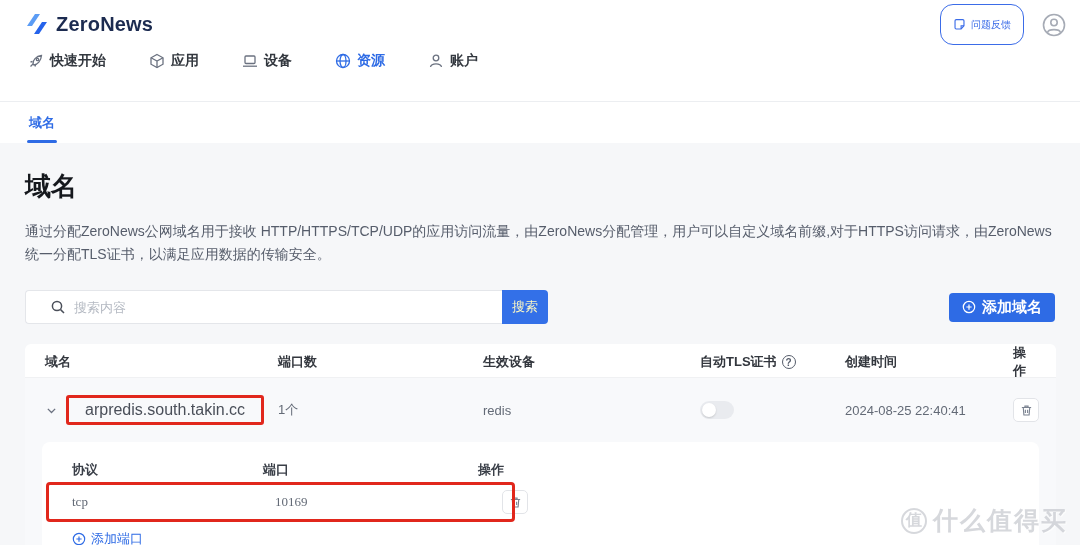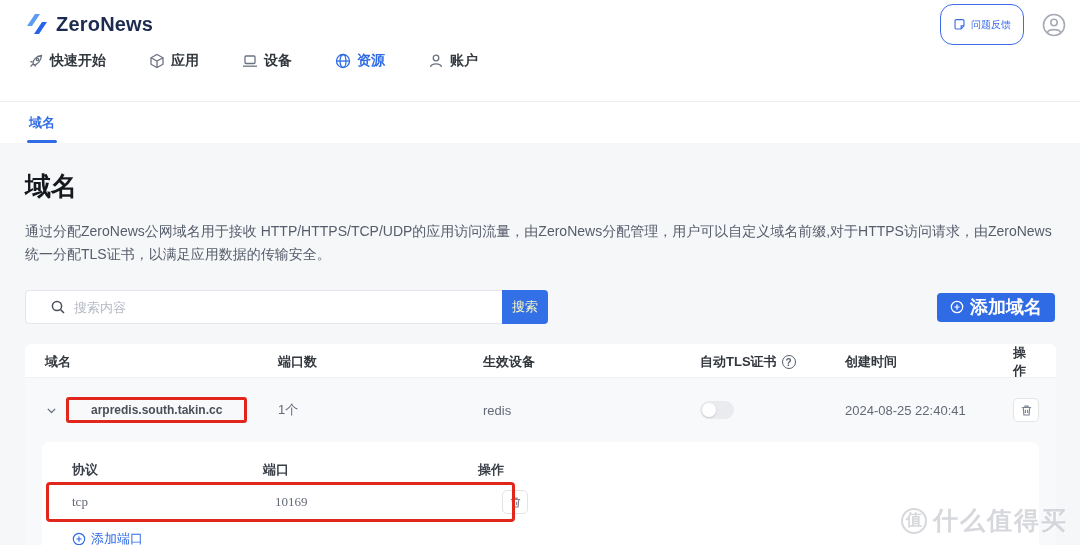--- a/index.html
+++ b/index.html
@@ -30,32 +30,32 @@
   .content { padding:26px 25px 0 25px; }
   .page-title { font-size:26px; font-weight:bold; color:#15181d; margin-bottom:16px; }
   .page-desc { font-size:14px; color:#565d6b; line-height:1.65; max-width:1030px; margin-bottom:24px; }
 
   .toolbar { display:flex; align-items:center; justify-content:space-between; margin-bottom:20px; }
   .search-group { display:flex; height:34px; width:523px; }
   .search-box { flex:1; display:flex; align-items:center; background:#fff; border:1px solid #e4e6ea; border-right:none; border-radius:4px 0 0 4px; padding:0 24px; gap:8px; }
   .search-box input { border:none; outline:none; flex:1; font-size:13px; color:#333; background:transparent; }
   .search-box input::placeholder { color:#b4b9c2; }
   .btn-search { width:46px; background:#3370e8; color:#fef9c3; border:none; border-radius:0 4px 4px 0; font-size:13px; cursor:pointer; }
-  .btn-add { display:flex; align-items:center; gap:6px; background:#2e6be5; color:#fff; border:none; border-radius:4px; height:29px; padding:0 13px; font-size:18px; font-weight:bold; cursor:pointer; }
+  .btn-add { display:flex; align-items:center; gap:6px; background:#2e6be5; color:#fff; border:none; border-radius:4px; height:29px; padding:0 13px; font-size:15px; font-weight:bold; cursor:pointer; }
 
   
   .card { background:#fff; border-radius:6px; width:1031px; overflow:hidden; }
   .tgrid { display:grid; grid-template-columns:233px 205px 217px 145px 168px 1fr; align-items:center; padding:0 20px; }
   .thead { height:34px; border-bottom:1px solid #f0f1f3; }
   .thead .th { font-size:13px; font-weight:bold; color:#33373e; display:flex; align-items:center; gap:5px; }
   .help-circle { width:14px; height:14px; border:1px solid #565d6b; border-radius:50%; font-size:10px; color:#565d6b; display:inline-flex; align-items:center; justify-content:center; font-weight:bold; }
   .main-row { height:64px; background:#f8f9fb; }
   .cell { font-size:13px; color:#636a76; }
   .domain-cell { display:flex; align-items:center; gap:8px; }
-  .domain-box { border:3px solid #e1271c; border-radius:3px; padding:3px 22px; font-size:12px; font-weight:bold; color:#4a4f59; white-space:nowrap; }
+  .domain-box { border:3px solid #e1271c; border-radius:3px; padding:3px 16px; font-size:16px; font-weight:normal; color:#4a4f59; white-space:nowrap; }
   .toggle { width:34px; height:18px; background:#e9ebef; border-radius:9px; position:relative; cursor:pointer; }
   .toggle .knob { position:absolute; left:2px; top:2px; width:14px; height:14px; background:#fff; border-radius:50%; box-shadow:0 1px 2px rgba(0,0,0,.15); }
   .icon-btn { width:26px; height:24px; border:1px solid #e2e4e8; border-radius:5px; background:#fff; display:flex; align-items:center; justify-content:center; cursor:pointer; }
 
   .expand-zone { background:#f8f9fb; padding:0 17px 16px 17px; }
   .subcard { background:#fff; border-radius:8px; width:997px; padding:14px 0 12px 0; }
   .sgrid { display:grid; grid-template-columns:191px 215px 1fr; align-items:center; padding:0 30px;font-family:Liberation Serif, serif; }
   .shead { height:28px; }
   .shead .th { font-size:13px; font-weight:bold; color:#3a3f48; }
   .sub-row { height:36px; position:relative;gap:12px; }

